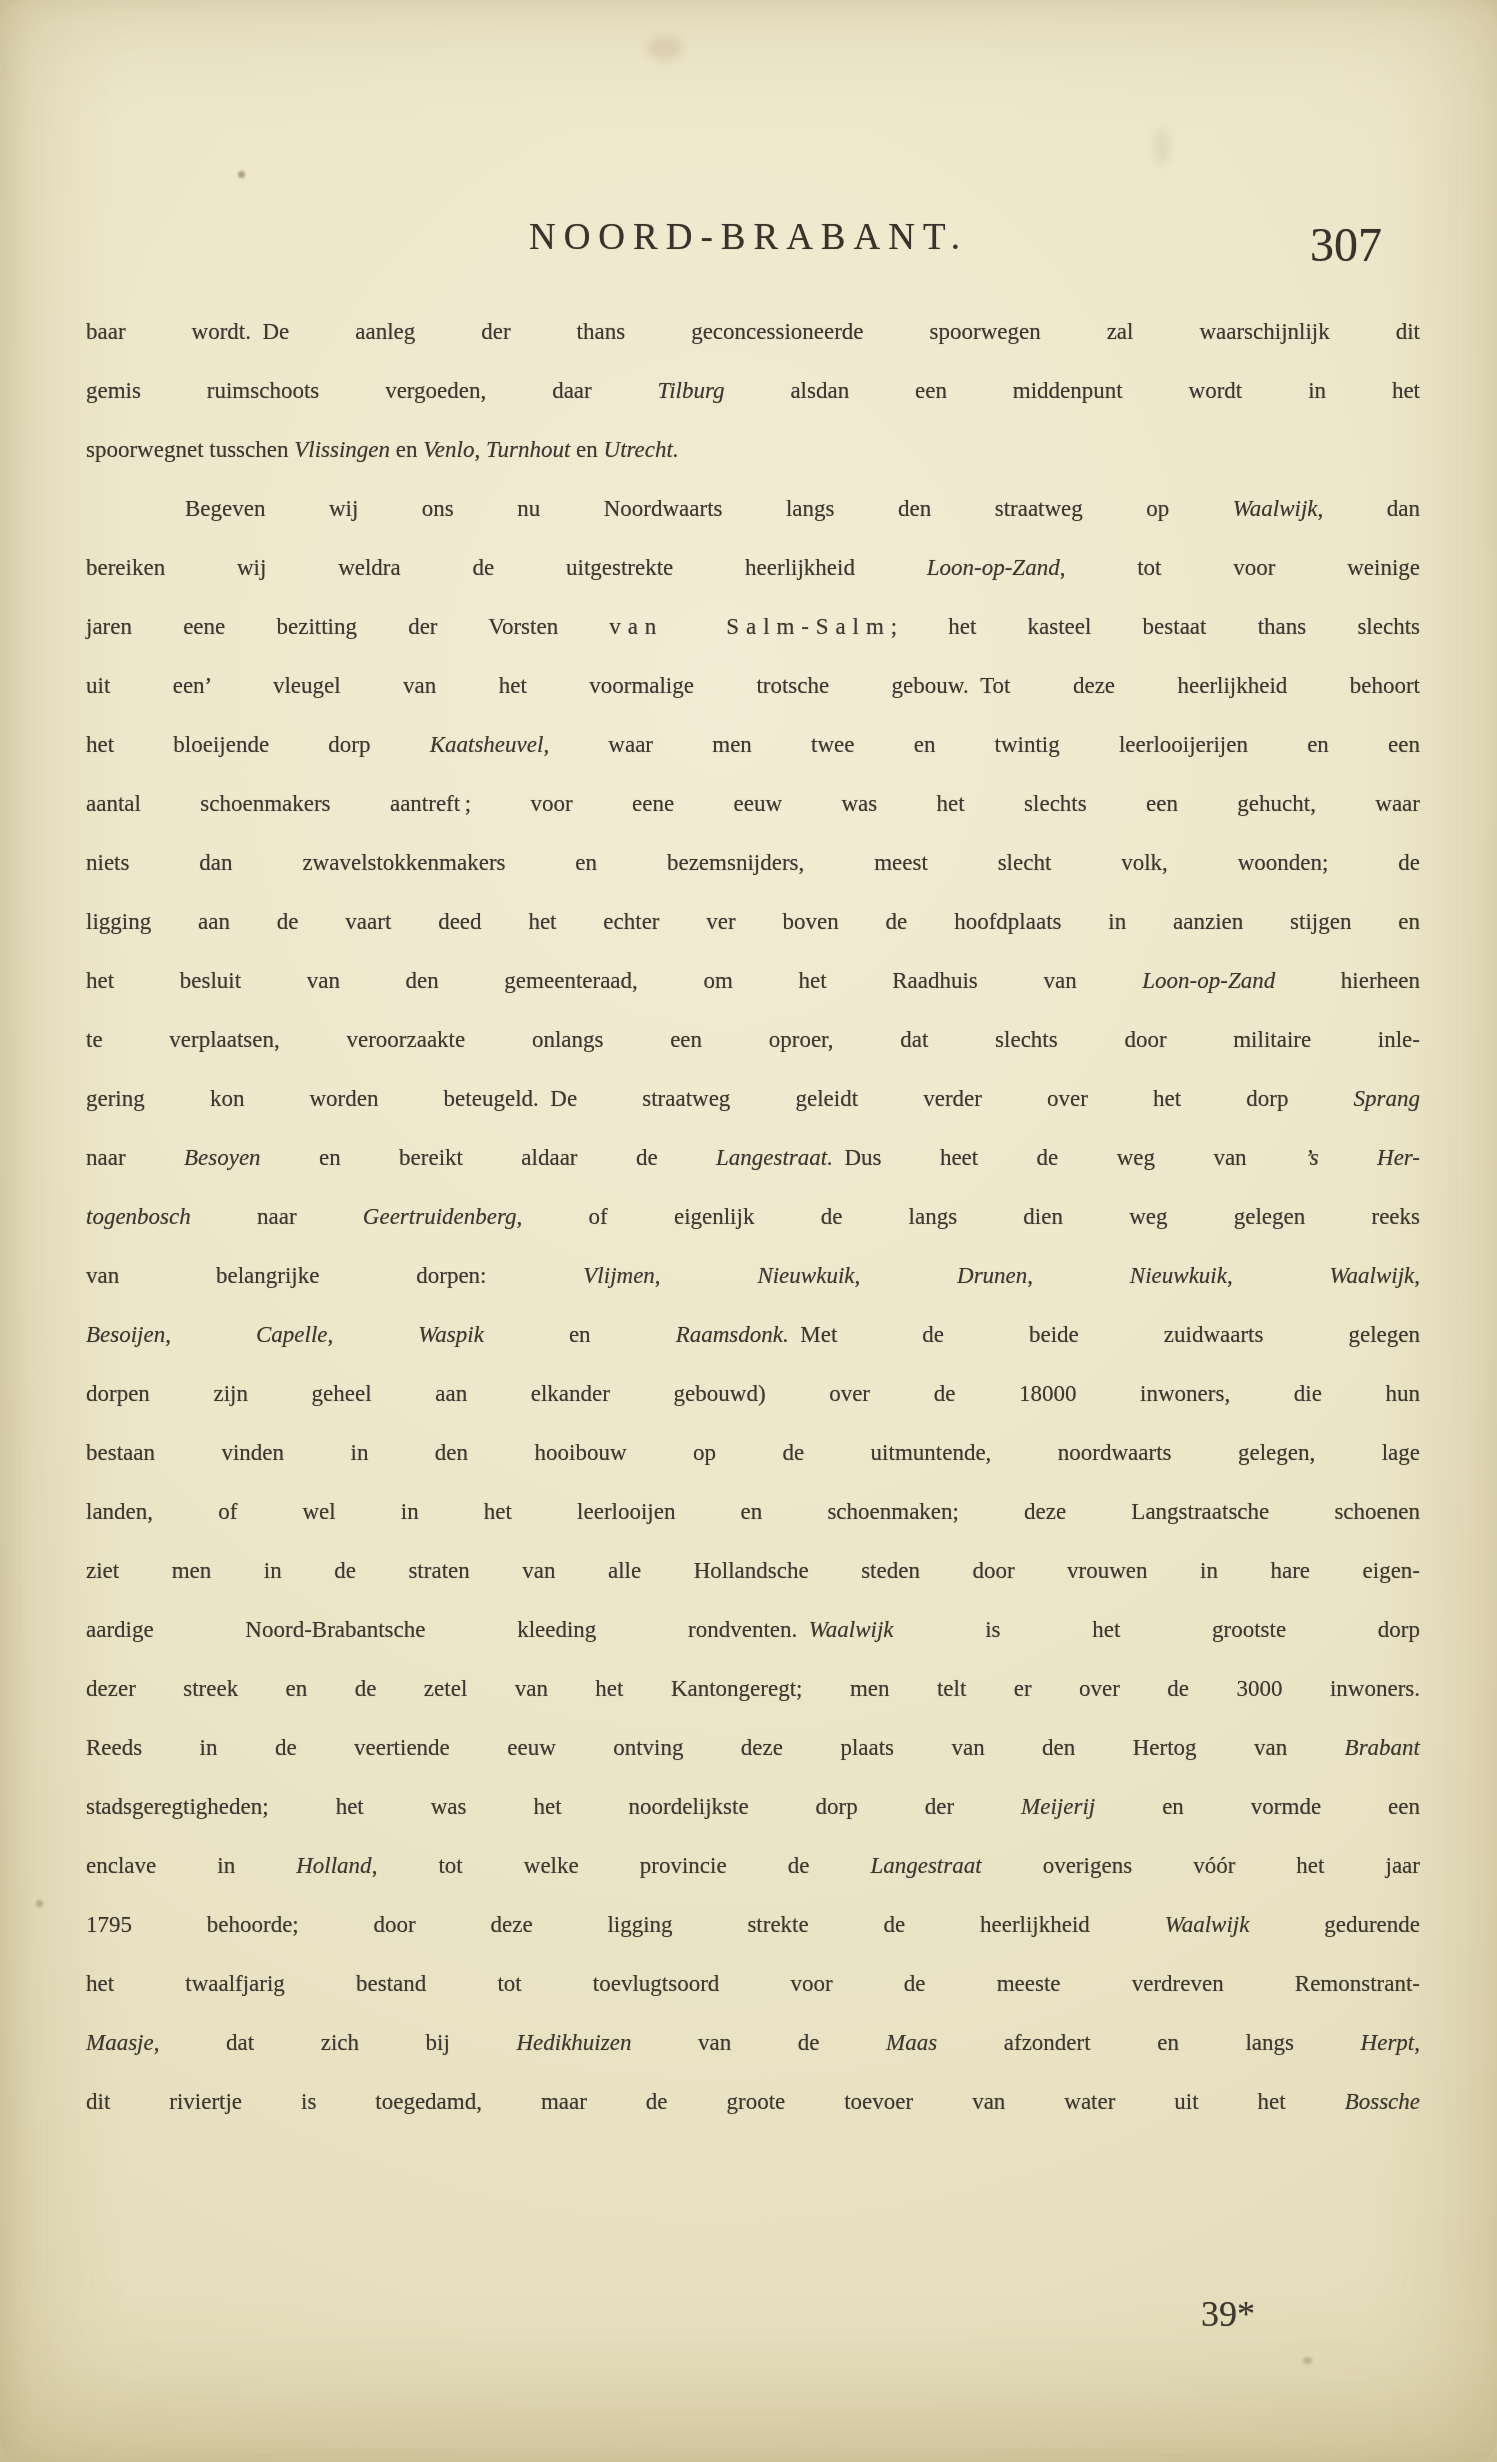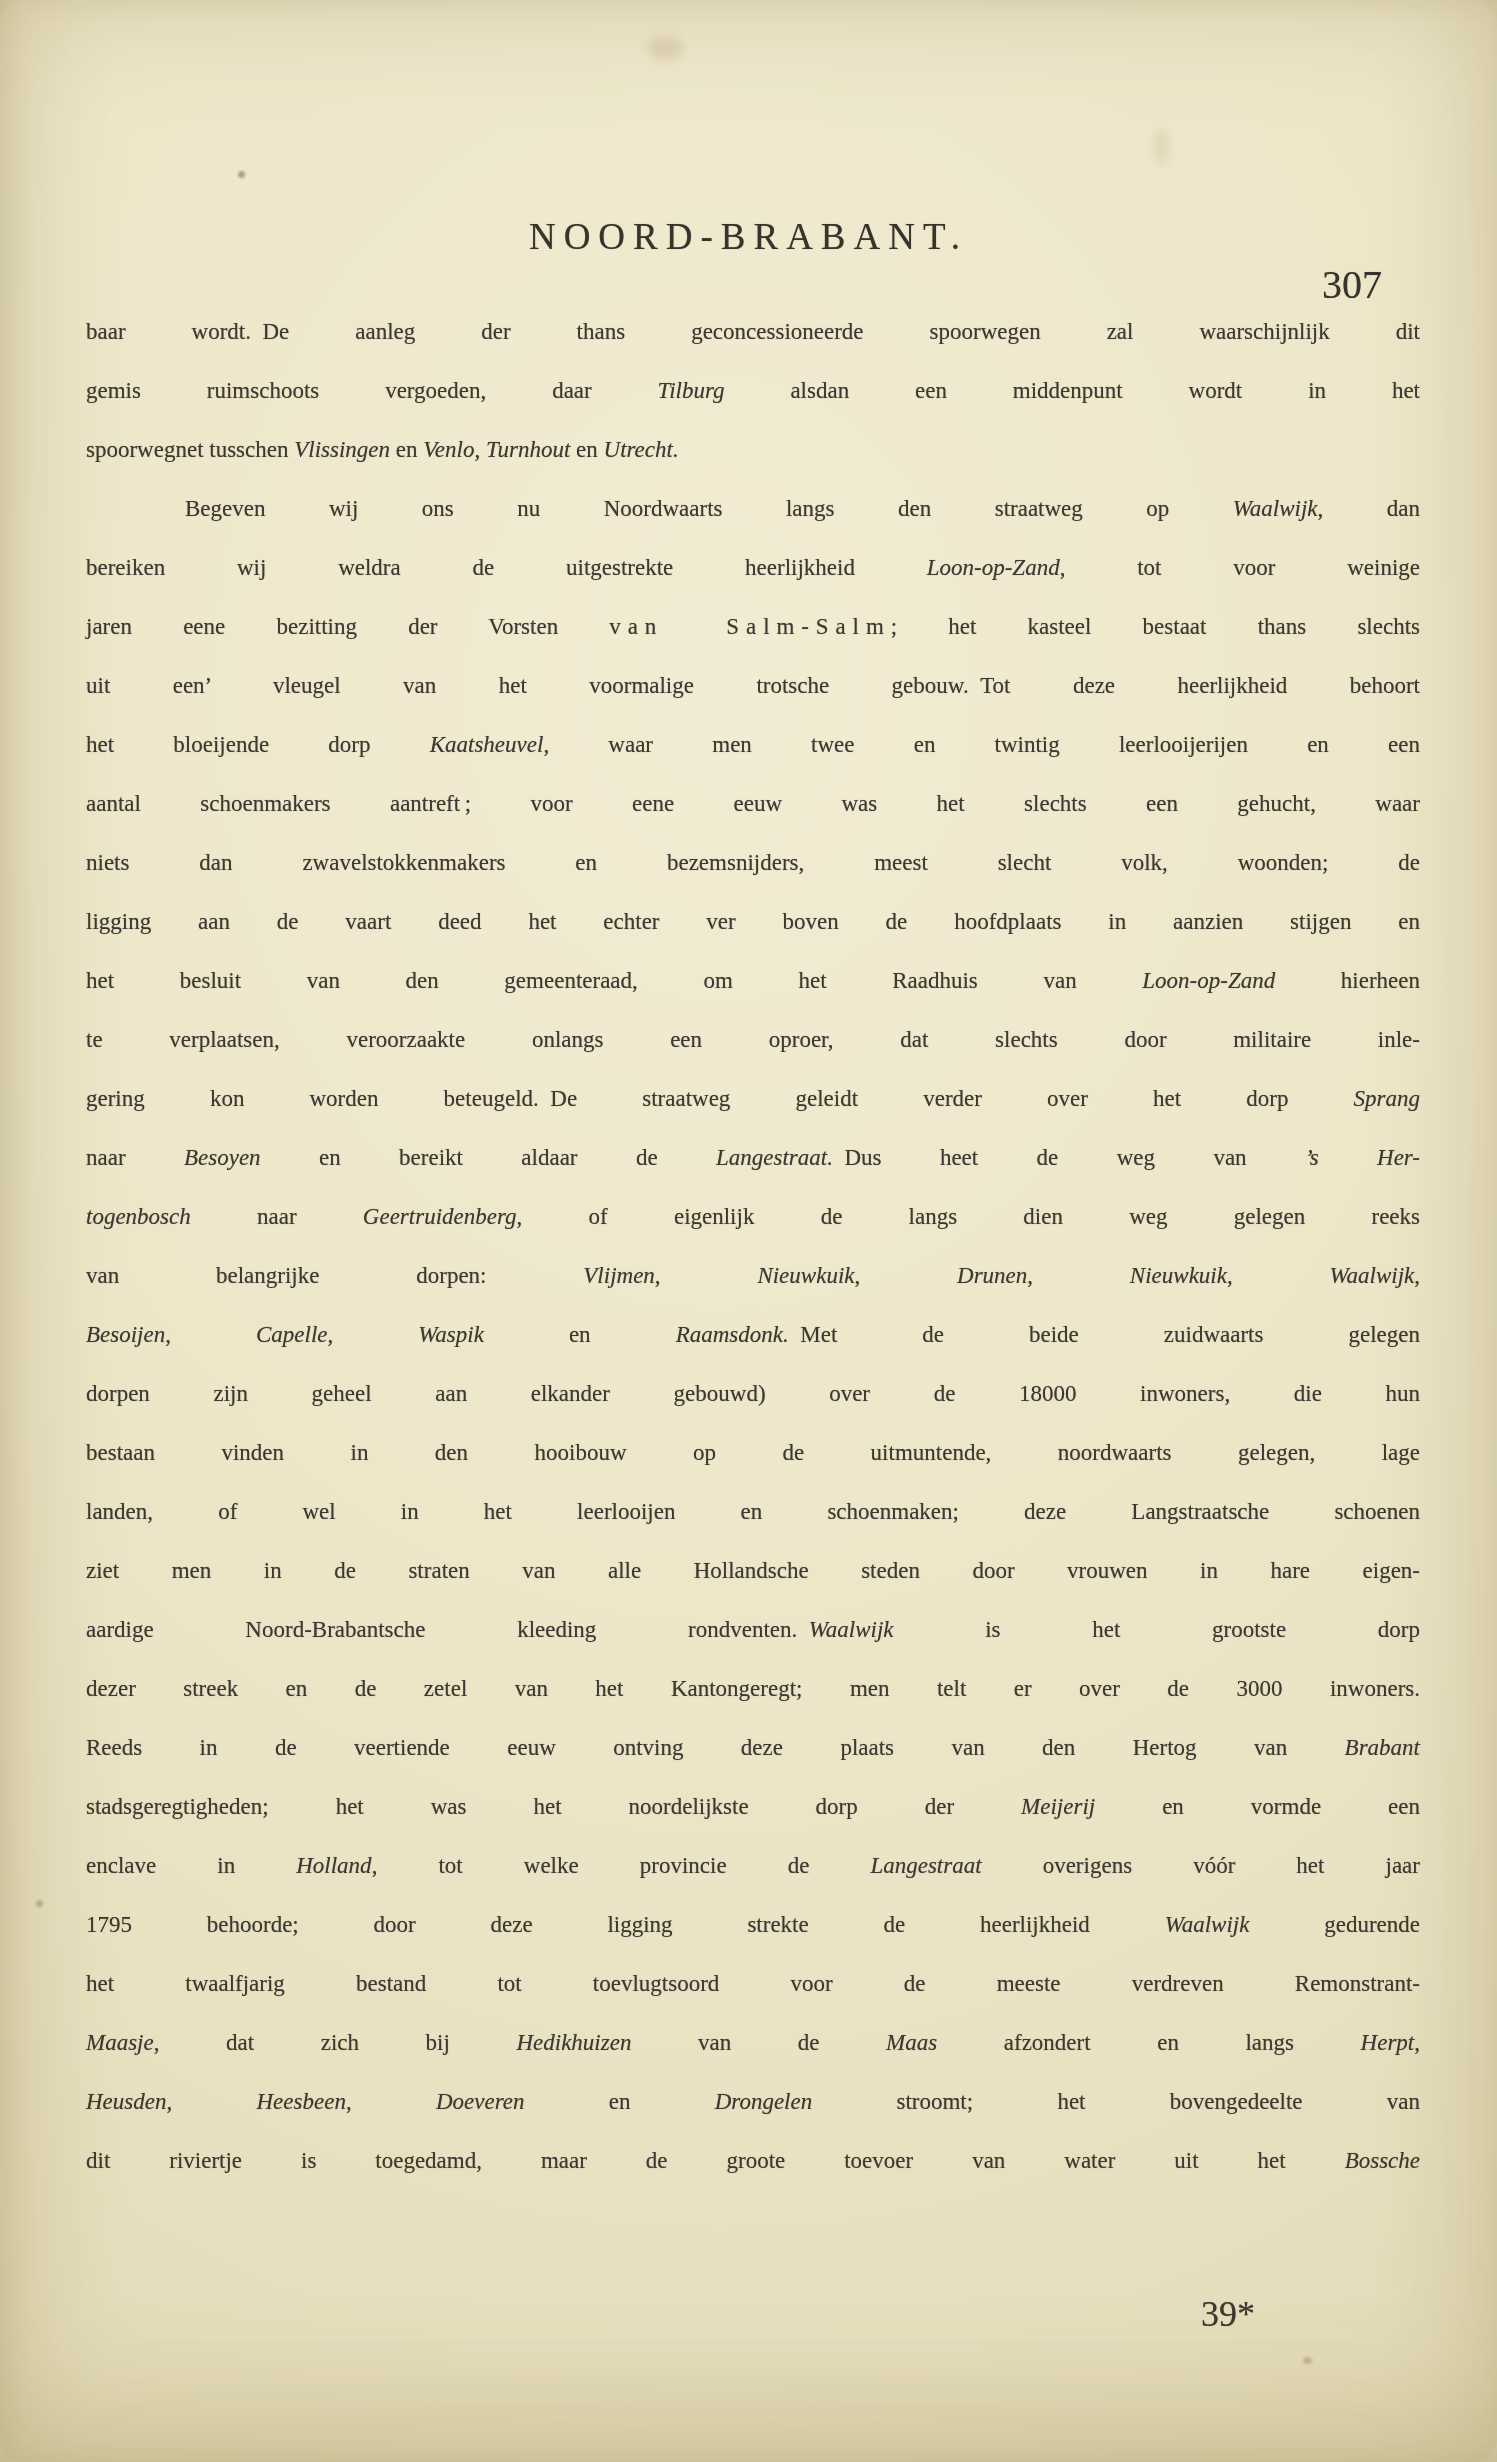--- a/index.html
+++ b/index.html
@@ -35,23 +35,22 @@
   .running-title {
     position: absolute; left: 0; right: 0;
     text-align: center;
     font-size: 37px;
     letter-spacing: 8px;
     text-shadow: 0 0 0.8px rgba(56, 51, 43, 0.55);
   }
   .page-number {
     position: absolute;
     right: 115px; top: 1.6px;
-    font-size: 40px;
+    font-size: 48px;
     text-shadow: 0 0 0.8px rgba(56, 51, 43, 0.55);
-    margin-top: 44px;
   }
   #text-block {
     position: absolute;
     left: 86px; top: 302px;
     width: 1334px;
     font-size: 23px;
     line-height: 59px;
     color: #3d3831;
   }
   .line {
@@ -120,21 +119,20 @@
       <div class="line"><span class="rm">landen, of wel in het leerlooijen en schoenmaken; deze Langstraatsche schoenen</span></div>
       <div class="line"><span class="rm">ziet men in de straten van alle Hollandsche steden door vrouwen in hare eigen-</span></div>
       <div class="line"><span class="rm">aardige Noord-Brabantsche kleeding rondventen. </span><span class="it">Waalwijk</span><span class="rm"> is het grootste dorp</span></div>
       <div class="line"><span class="rm">dezer streek en de zetel van het Kantongeregt; men telt er over de 3000 inwoners.</span></div>
       <div class="line"><span class="rm">Reeds in de veertiende eeuw ontving deze plaats van den Hertog van </span><span class="it">Brabant</span></div>
       <div class="line"><span class="rm">stadsgeregtigheden; het was het noordelijkste dorp der </span><span class="it">Meijerij</span><span class="rm"> en vormde een</span></div>
       <div class="line"><span class="rm">enclave in </span><span class="it">Holland</span><span class="rm">, tot welke provincie de </span><span class="it">Langestraat</span><span class="rm"> overigens vóór het jaar</span></div>
       <div class="line"><span class="rm">1795 behoorde; door deze ligging strekte de heerlijkheid </span><span class="it">Waalwijk</span><span class="rm"> gedurende</span></div>
       <div class="line"><span class="rm">het twaalfjarig bestand tot toevlugtsoord voor de meeste verdreven Remonstrant-</span></div>
       <div class="line"><span class="it">Maasje</span><span class="rm">, dat zich bij </span><span class="it">Hedikhuizen</span><span class="rm"> van de </span><span class="it">Maas</span><span class="rm"> afzondert en langs </span><span class="it">Herpt</span><span class="rm">,</span></div>
-      <div class="line"><span class="it">Heusden</span><span class="rm">, </span><span class="it">Heesbeen</span><span class="rm">, </span><span class="it">Doeveren</span><span class="rm"> en </span><span class="it">Drongelen</span><span class="rm"> stroomt; het bovengedeelte van</span></div>
       <div class="line"><span class="rm">dit riviertje is toegedamd, maar de groote toevoer van water uit het </span><span class="it">Bossche</span></div>
     </main>
 
   <div class="signature">39*</div>
 
   <div class="stain stain-a"></div>
   <div class="stain stain-b"></div>
   <div class="stain stain-c"></div>
   <div class="stain stain-d"></div>
   <div class="stain stain-e"></div>

